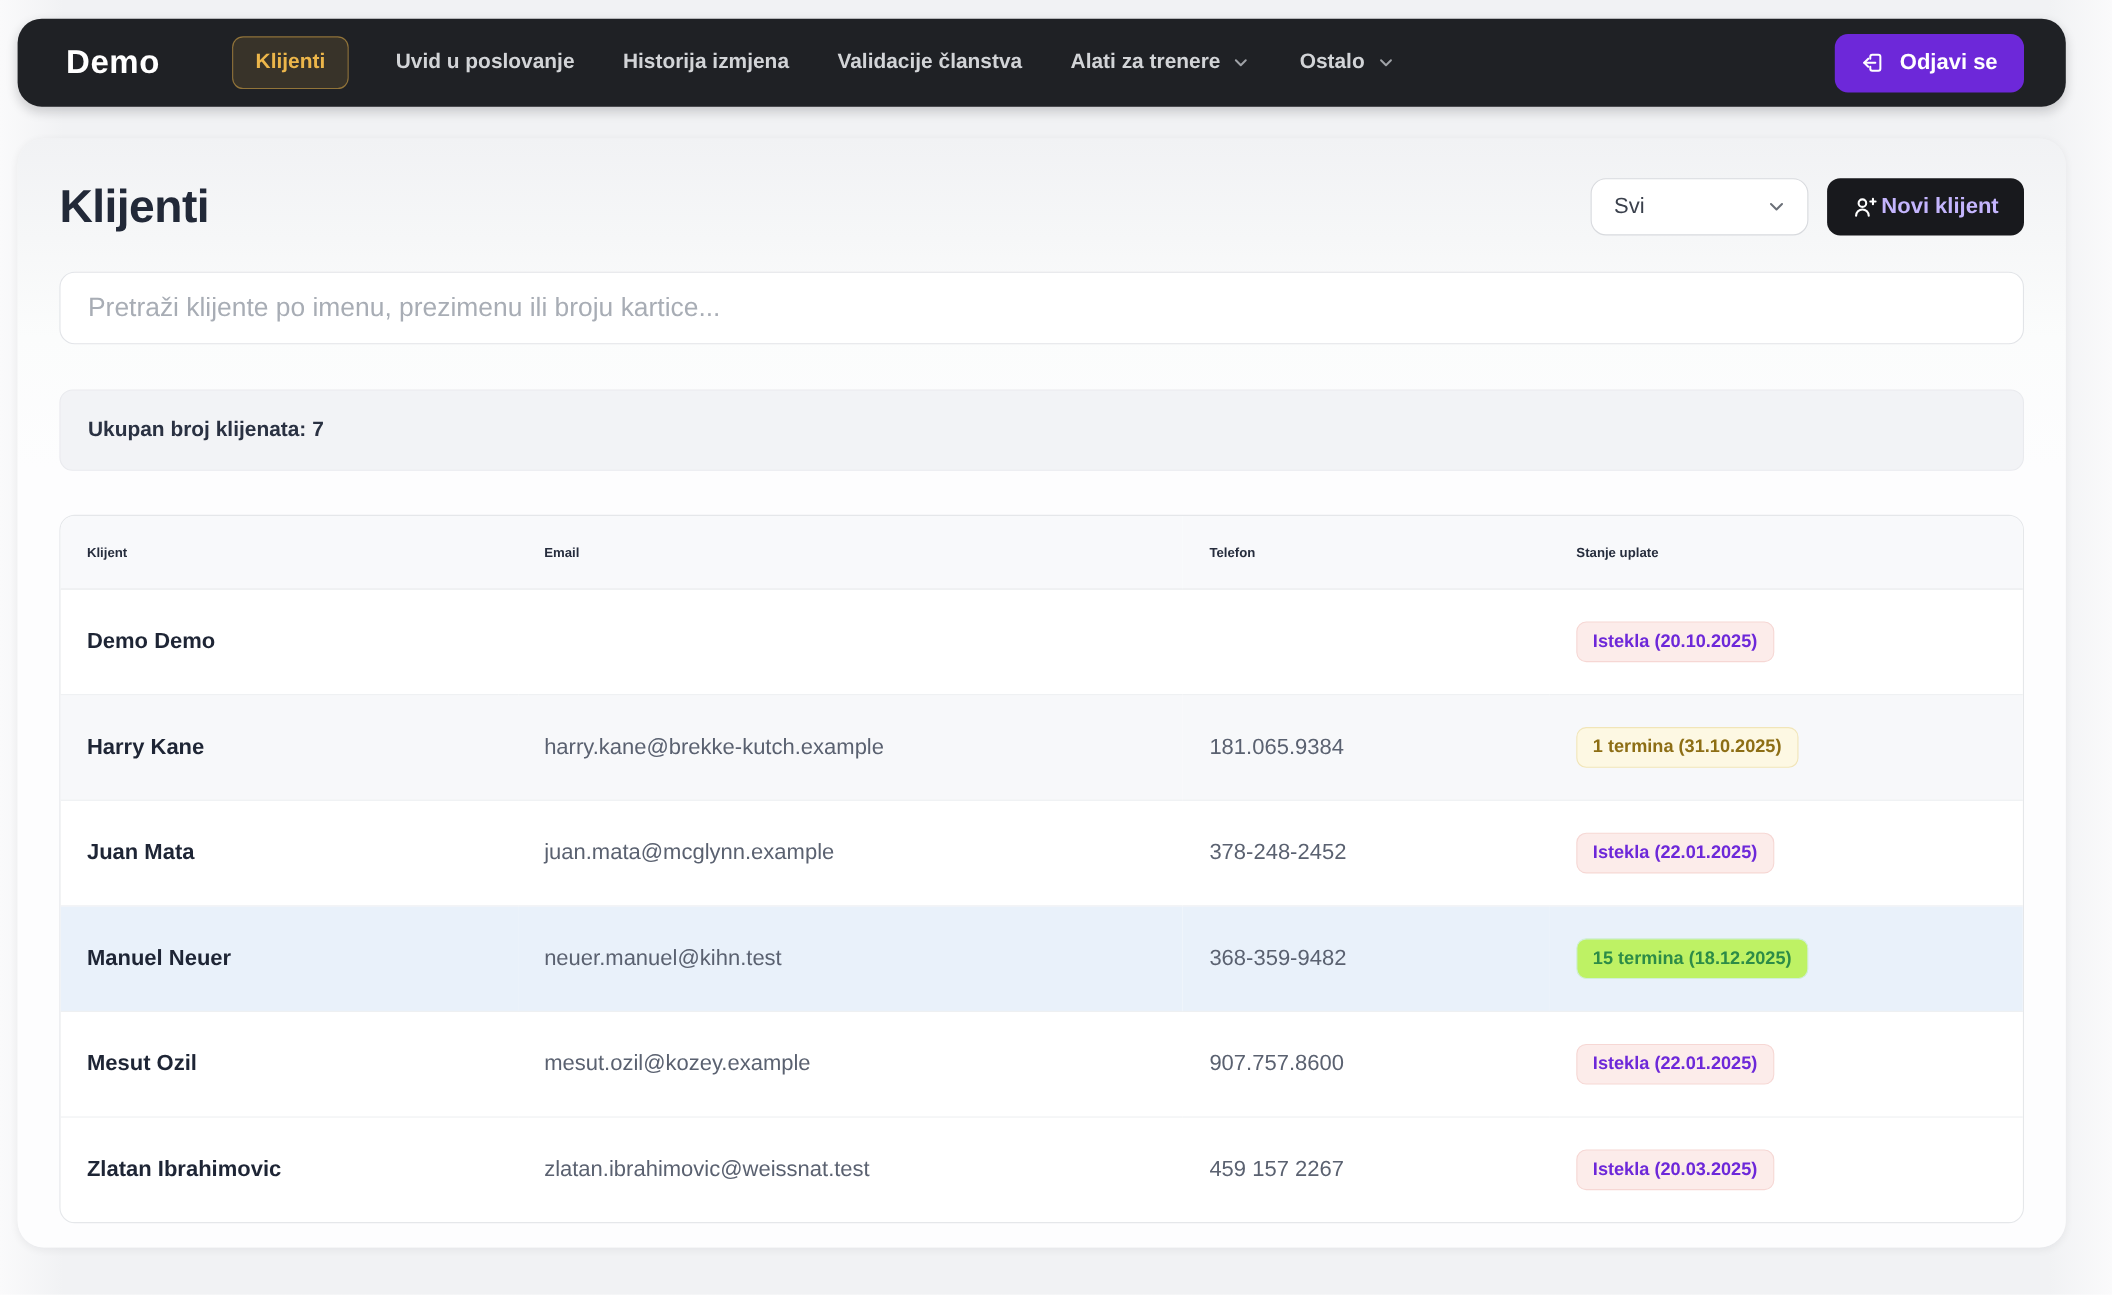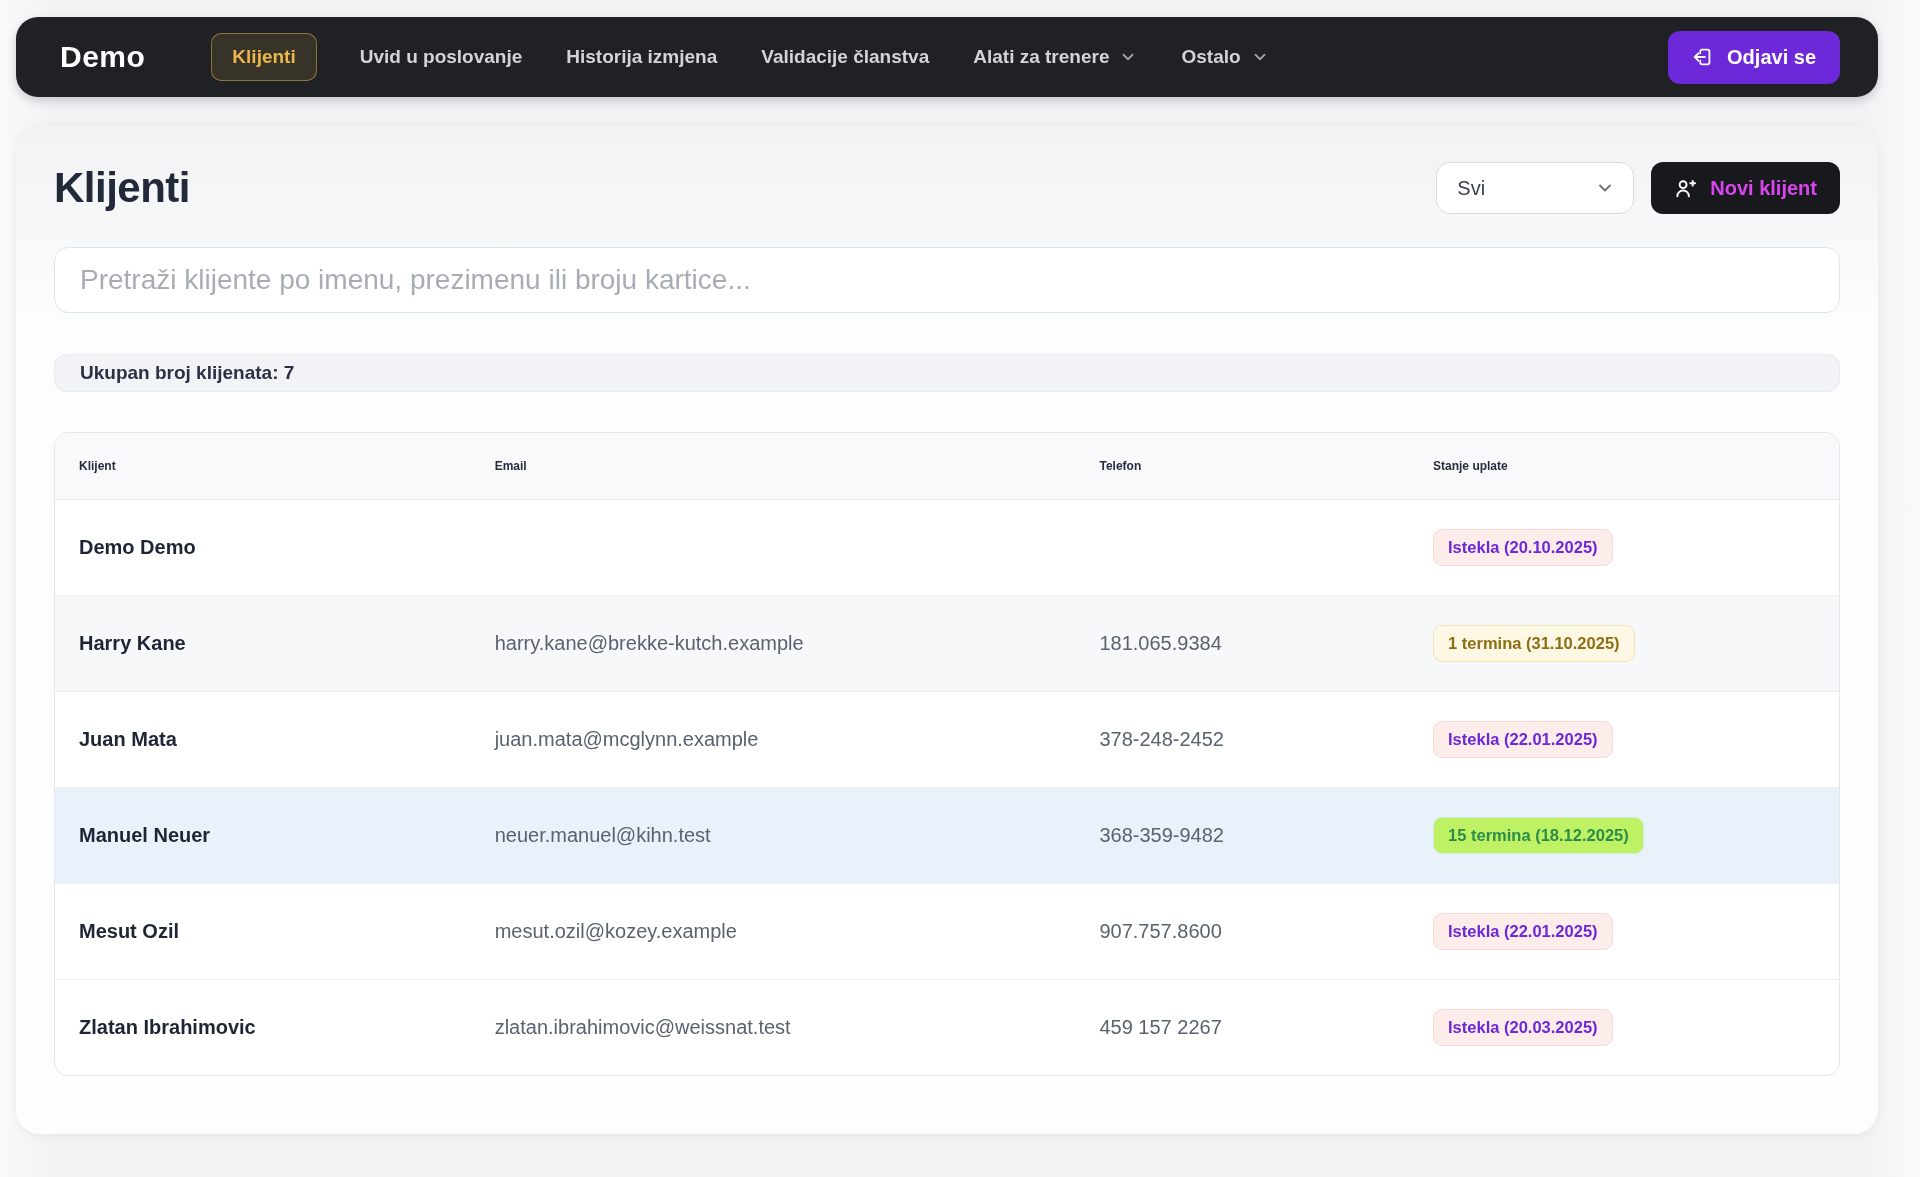--- a/index.html
+++ b/index.html
@@ -59,40 +59,40 @@
   .actions { margin-left: auto; display: flex; gap: 17px; align-items: center; }
   .filter-select {
     width: 198px; height: 52px;
     background: #fff; border: 1px solid #d8dade; border-radius: 14px;
     display: flex; align-items: center; justify-content: space-between;
     padding: 0 18px 0 20px;
     font-size: 20px; color: #3a404c; cursor: pointer;
   }
   .filter-select svg { stroke: #6b7078; }
   .btn-new {
-    background: #18191d; color: #d946ef;
+    background: #18191d; color: #c4b5fd;
     border: none; border-radius: 12px;
     height: 52px; padding: 0 23px;
     font-family: inherit; font-weight: bold; font-size: 20px;
-    display: flex; align-items: center; gap: 13px;
+    display: flex; align-items: center; gap: 3px;
     cursor: pointer;
   }
 
   .search-input {
     margin-top: 33px; width: 100%; height: 66px;
     background: #fff; border: 1px solid #e2e4e8; border-radius: 14px;
-    padding: 0 25px; font-family: inherit; font-size: 28px; color: #404040;
+    padding: 0 25px; font-family: inherit; font-size: 24px; color: #404040;
     outline: none; display: block;
   }
   .search-input::placeholder { color: #a8adb5; }
 
   .count-box {
     margin-top: 41px;
     background: #f2f3f6; border: 1px solid #e9eaee; border-radius: 12px;
-    padding: 7px 25px;
+    padding: 25px 25px;
     font-weight: bold; font-size: 19px; color: #2a3142;
   }
 
   
   .table-card {
     margin-top: 40px;
     background: #fff;
     border: 1px solid #e5e7ea; border-radius: 14px;
     overflow: hidden;
   }

